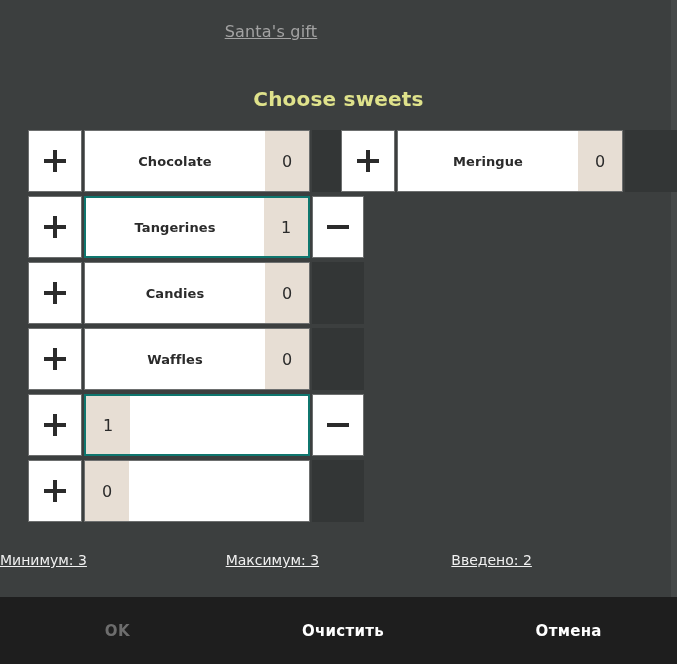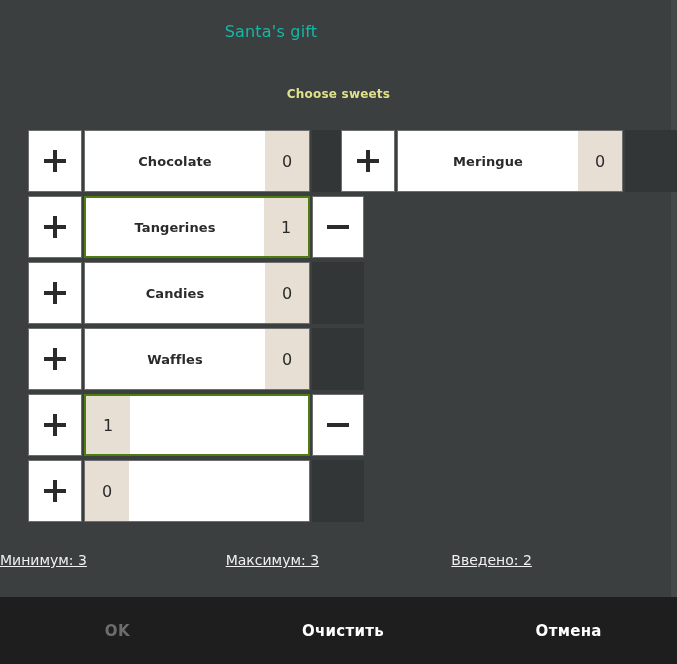--- a/index.html
+++ b/index.html
@@ -14,31 +14,32 @@
     overflow: hidden;
     position: relative;
   }
 
   
   #dialog-title {
     position: absolute;
     left: 0; top: 22px;
     width: 542px;
     text-align: center;
-    color: #14b8a6;
+    color: #a3a3a3;
     font-size: 16px;
     letter-spacing: .2px;
+    text-decoration: underline;
   }
   #prompt-label {
     position: absolute;
     left: 0; top: 87px;
     width: 677px;
     text-align: center;
     color: #dfe28b;
-    font-size: 12px;
+    font-size: 20px;
     font-weight: 600;
     letter-spacing: .2px;
   }
 
   
   #items-area {
     position: absolute;
     left: 0; top: 128px;
     width: 677px;
     height: 404px;
@@ -91,21 +92,21 @@
     position: absolute;
     left: 56px; top: 2px;
     width: 226px; height: 62px;
     box-sizing: border-box;
     background: #ffffff;
     border: 1px solid #6d6f6f;
     display: flex;
     cursor: pointer;
   }
   .value-field.selected {
-    border: 2px solid #4d7c0f;
+    border: 2px solid #0f766e;
   }
   .item-name {
     flex: 1;
     display: flex;
     align-items: center;
     justify-content: center;
     color: #2b2b2b;
     font-size: 13px;
     font-weight: 600;
     letter-spacing: .1px;

